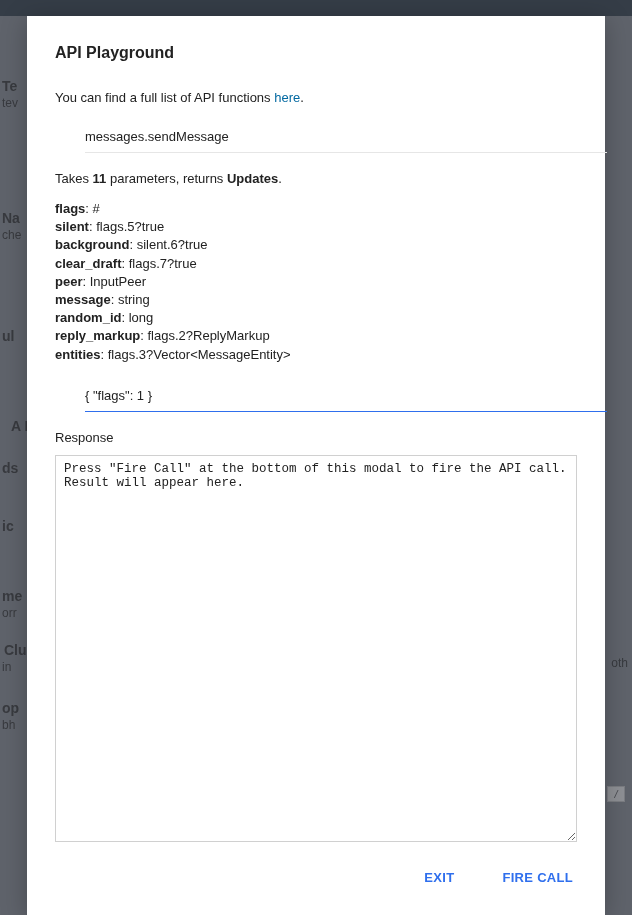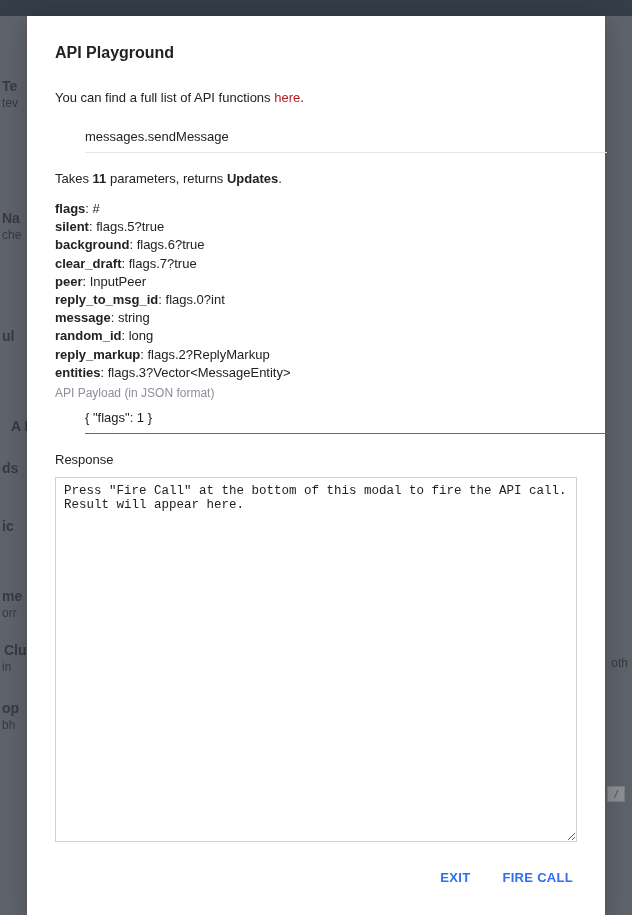--- a/index.html
+++ b/index.html
@@ -57,21 +57,21 @@
       font-weight: bold;
       font-size: 16px;
       margin-bottom: 28px;
     }
     .intro {
       color: #222;
       font-size: 13px;
       margin-bottom: 20px;
     }
     .intro a {
-      color: #b91c1c;
+      color: #0369a1;
       text-decoration: none;
     }
     .field-label {
       color: #8a8f99;
       font-size: 12px;
       margin-bottom: 6px;
     }
     .text-input {
       width: 100%;
       border: none;
@@ -90,21 +90,21 @@
     }
     .signature {
       color: #222;
       font-size: 13px;
       margin-bottom: 14px;
     }
     .params {
       font-size: 13px;
       color: #222;
       line-height: 1.4;
-      margin-bottom: 4px;
+      margin-bottom: 20px;
     }
     .params .param-name {
       font-weight: bold;
     }
     .response-label {
       color: #222;
       font-size: 13px;
       margin-bottom: 10px;
     }
     .response-box {
@@ -117,21 +117,21 @@
       padding: 6px 8px;
       resize: both;
       outline: none;
       min-height: 280px;
       overflow: auto;
     }
     .footer {
       display: flex;
       justify-content: flex-end;
       align-items: center;
-      gap: 24px;
+      gap: 40px;
       padding-top: 22px;
     }
     .btn-flat {
       background: none;
       border: none;
       color: #2f6fed;
       font-weight: bold;
       font-size: 13px;
       letter-spacing: 0.3px;
       cursor: pointer;
@@ -191,31 +191,29 @@
 
   <input class="text-input" type="text" value="messages.sendMessage" style="">
 
   <div class="signature">
     <span>Takes </span><b>11</b><span> parameters, returns </span><b>Updates</b><span>.</span>
   </div>
 
   <div class="params" id="params-list">
       <div><span class="param-name">flags</span><span>: #</span></div>
       <div><span class="param-name">silent</span><span>: flags.5?true</span></div>
-      <div><span class="param-name">background</span><span>: flags.6?true</span></div>
+      <div><span class="param-name">background</span><span>: silent.6?true</span></div>
       <div><span class="param-name">clear_draft</span><span>: flags.7?true</span></div>
       <div><span class="param-name">peer</span><span>: InputPeer</span></div>
-      <div><span class="param-name">reply_to_msg_id</span><span>: flags.0?int</span></div>
       <div><span class="param-name">message</span><span>: string</span></div>
       <div><span class="param-name">random_id</span><span>: long</span></div>
       <div><span class="param-name">reply_markup</span><span>: flags.2?ReplyMarkup</span></div>
       <div><span class="param-name">entities</span><span>: flags.3?Vector&lt;MessageEntity&gt;</span></div>
     </div>
 
-  <div class="field-label">API Payload (in JSON format)</div>
   <input class="text-input active" type="text" value="{ &quot;flags&quot;: 1 }" style="">
 
   <div class="response-label">Response</div>
   <textarea class="response-box" style="">Press "Fire Call" at the bottom of this modal to fire the API call.
 Result will appear here.</textarea>
 
   <div class="footer">
     <button class="btn-flat">EXIT</button>
     <button class="btn-flat">FIRE CALL</button>
   </div>

